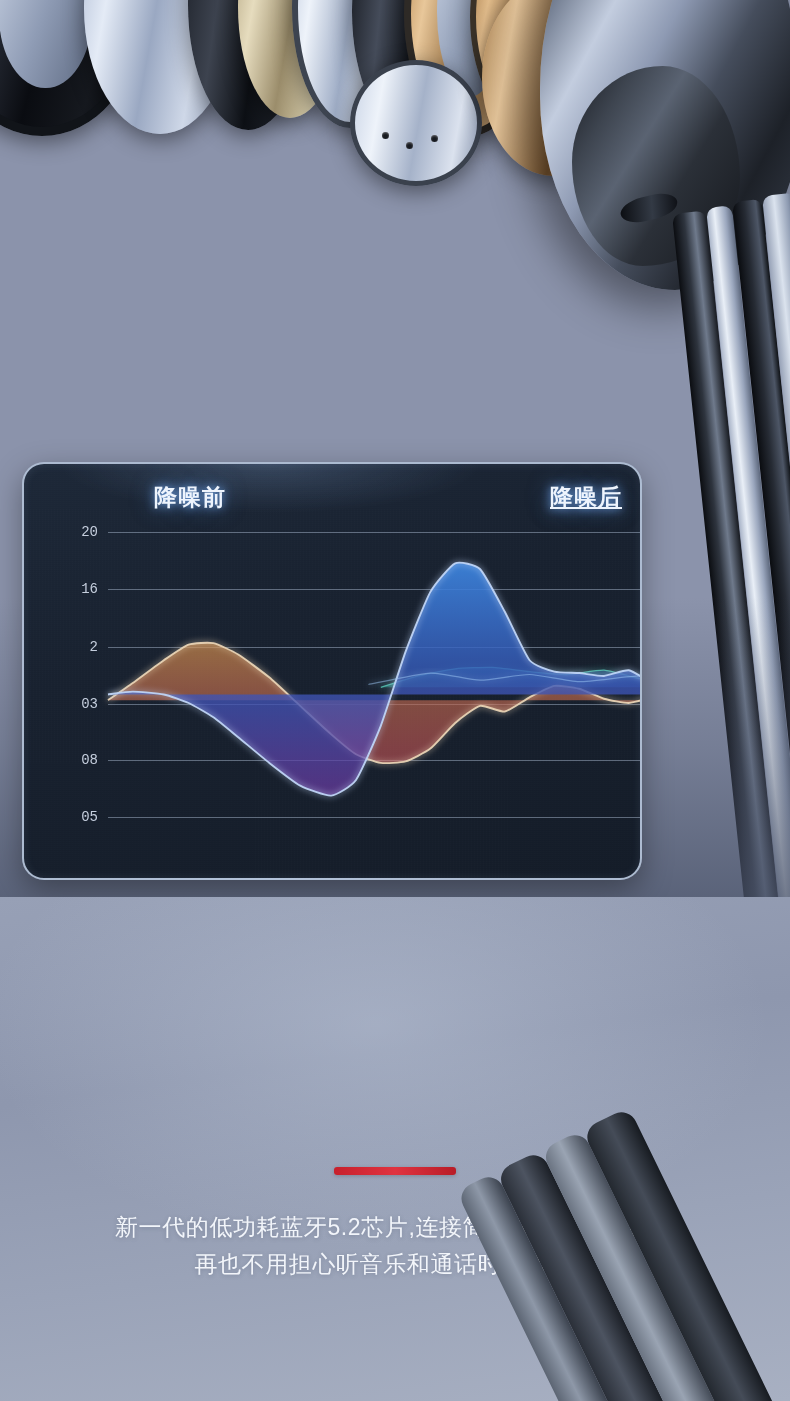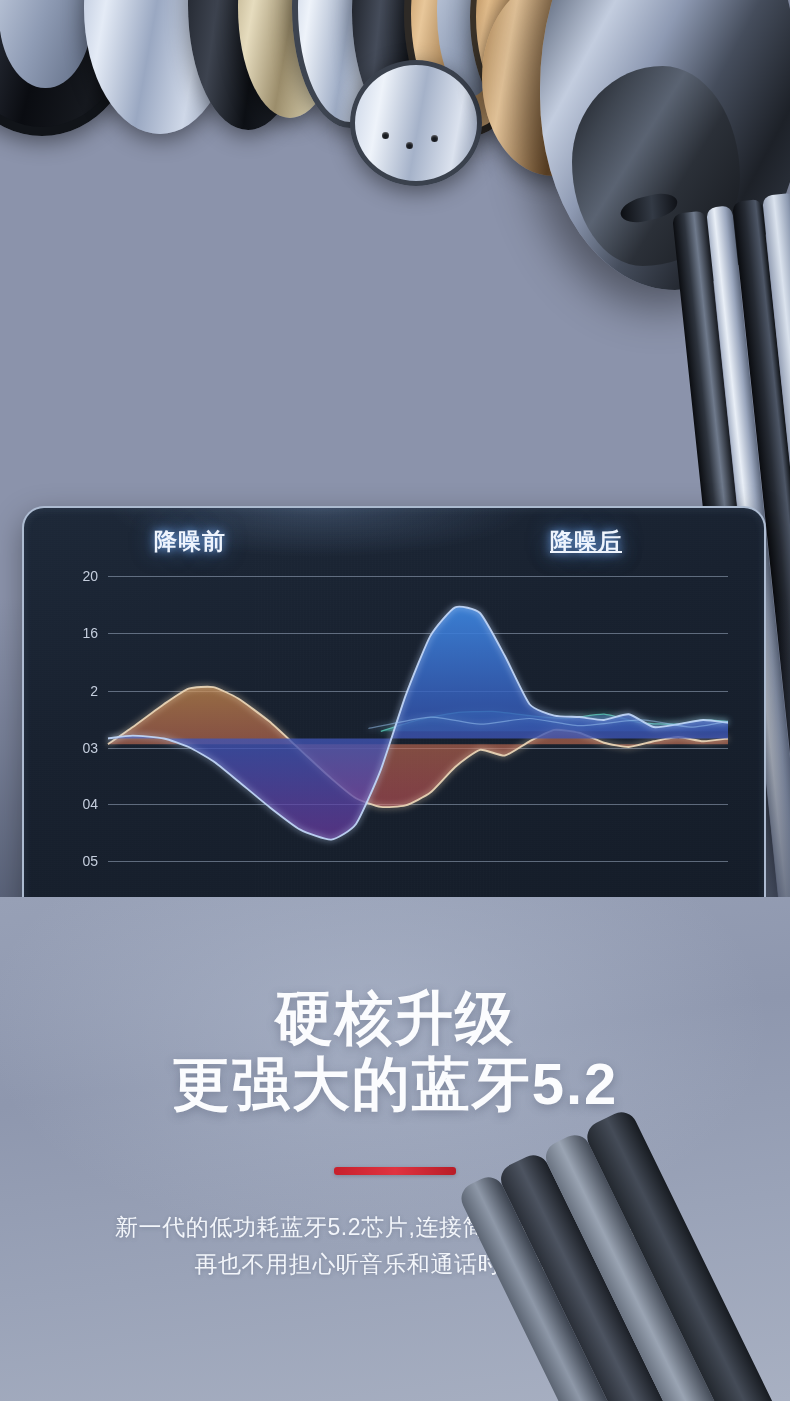--- a/index.html
+++ b/index.html
@@ -92,47 +92,46 @@
   .stem.s4 { left:762px; top:196px; width:34px; height:1250px; transform:rotate(-6deg);
     background:linear-gradient(90deg,#98a3b8 0%,#dbe3ee 34%,#8d9ab1 74%,#4e596c 100%); }
 
   .hero-fade {
     position:absolute; left:0; bottom:0; width:790px; height:300px;
     background:linear-gradient(180deg,rgba(77,86,109,0) 0%,rgba(77,86,109,.35) 50%,rgba(74,83,105,.75) 100%);
   }
 
   
   .chart-panel {
-    position:absolute; left:22px; top:462px; width:744px; height:418px;
+    position:absolute; left:22px; top:462px; width:620px; height:418px;
     border-radius:22px;
     background:
       radial-gradient(ellipse 300px 70px at 40% 0%, rgba(150,185,235,.22), rgba(150,185,235,0) 70%),
       linear-gradient(165deg,#1d2838 0%,#18212f 40%,#141c28 100%);
     border:2px solid rgba(206,222,245,.82);
     box-shadow:0 10px 30px rgba(0,0,0,.35), inset 0 1px 10px rgba(170,200,240,.12);
     overflow:hidden;
-    margin-top:44px;
   }
   .noise {
     position:absolute; inset:0; opacity:.22; pointer-events:none;
     background-image:
       repeating-linear-gradient(0deg, rgba(255,255,255,.035) 0 1px, rgba(0,0,0,0) 1px 2px),
       repeating-linear-gradient(90deg, rgba(255,255,255,.03) 0 1px, rgba(0,0,0,0) 1px 3px);
   }
   .ch-title {
     position:absolute; color:#eef4fd; font-size:23px; font-weight:bold;
     letter-spacing:1px; text-shadow:0 0 10px rgba(125,180,255,.85), 0 0 22px rgba(90,150,230,.55);
     white-space:nowrap;
   }
   .ch-title.left  { left:130px; top:18px; }
   .ch-title.right { left:526px; top:18px;text-decoration:underline; }
 
   .ytick {
     position:absolute; left:32px; width:42px; text-align:right;
-    color:#c5cedd; font-size:14px; font-family:Liberation Sans, sans-serif;
+    color:#c5cedd; font-size:14px; font-family:Liberation Mono, monospace;
     transform:translateY(-50%);
   }
   .gridline {
     position:absolute; left:84px; width:620px; height:1px;
     background:rgba(196,212,236,.42);
   }
 
   .plot { position:absolute; left:0; top:0; width:744px; height:418px; }
 
   
@@ -217,21 +216,21 @@
     <div class="ch-title right">降噪后</div>
 
     <div class="ytick" style="top:68px">20</div>
     <div class="gridline" style="top:68px"></div>
     <div class="ytick" style="top:125px">16</div>
     <div class="gridline" style="top:125px"></div>
     <div class="ytick" style="top:183px">2</div>
     <div class="gridline" style="top:183px"></div>
     <div class="ytick" style="top:240px">03</div>
     <div class="gridline" style="top:240px"></div>
-    <div class="ytick" style="top:296px">04</div>
+    <div class="ytick" style="top:296px">08</div>
     <div class="gridline" style="top:296px"></div>
     <div class="ytick" style="top:353px">05</div>
     <div class="gridline" style="top:353px"></div>
 
     <svg class="plot" id="wave-svg" viewBox="0 0 744 418" preserveAspectRatio="none">
       <defs>
         <linearGradient id="gBlue" x1="0" y1="0" x2="0" y2="1">
           <stop offset="0%" stop-color="#3d86e0" stop-opacity="0.92"></stop>
           <stop offset="48%" stop-color="#3559b8" stop-opacity="0.80"></stop>
           <stop offset="100%" stop-color="#6b3aa0" stop-opacity="0.72"></stop>
@@ -263,24 +262,20 @@
           <path d="M84.00,230.45 C86.27,230.19 103.69,227.60 108.80,227.60 C113.91,227.60 134.69,229.40 139.80,230.45 C144.92,231.50 160.05,236.91 164.60,239.00 C169.15,241.09 184.85,250.12 189.40,253.25 C193.95,256.38 209.08,269.02 214.20,273.20 C219.31,277.38 239.52,294.41 245.20,298.85 C250.88,303.29 270.52,318.65 276.20,321.65 C281.88,324.65 302.08,332.15 307.20,331.63 C312.31,331.10 327.45,322.35 332.00,315.95 C336.55,309.55 352.25,273.56 356.80,261.80 C361.35,250.04 377.05,199.98 381.60,187.70 C386.15,175.42 401.85,135.95 406.40,127.85 C410.95,119.75 426.65,101.44 431.20,99.35 C435.75,97.26 451.45,100.61 456.00,105.05 C460.55,109.49 476.25,139.44 480.80,147.80 C485.35,156.16 501.05,190.76 505.60,196.25 C510.15,201.74 525.85,206.47 530.40,207.65 C534.95,208.83 550.65,208.68 555.20,209.07 C559.75,209.47 575.45,212.19 580.00,211.93 C584.55,211.66 600.25,205.57 604.80,206.22 C609.35,206.88 625.05,218.14 629.60,219.05 C634.15,219.96 649.85,216.85 654.40,216.20 C658.95,215.55 674.65,212.06 679.20,211.93 C683.75,211.79 701.73,214.51 704.00,214.78" fill="none" stroke="#bfd4f5" stroke-width="1.9" stroke-opacity="0.95" filter="url(#softGlow)"></path>
           <path d="M344.40,220.47 C350.60,219.33 395.24,209.50 406.40,209.07 C417.56,208.65 446.08,216.06 456.00,216.20 C465.92,216.34 495.68,210.36 505.60,210.50 C515.52,210.64 544.04,217.48 555.20,217.63 C566.36,217.77 606.04,211.78 617.20,211.93 C628.36,212.07 658.12,218.91 666.80,219.05 C675.48,219.19 700.28,213.92 704.00,213.35" fill="none" stroke="#9ec7f5" stroke-width="1.2" stroke-opacity="0.5" filter="url(#softGlow)"></path>
         </g>
     </svg>
 
   </div>
 
   <div class="bottom">
     <div class="bottom-glow"></div>
 
-    <div class="headline">
-      <span>硬核升级</span>
-      <span class="l2">更强大的蓝牙5.2</span>
-    </div>
 
     <div class="red-rule"></div>
 
     <div class="subcopy">
       <span>新一代的低功耗蓝牙5.2芯片,连接简单快捷、信号稳定</span>
       <span>再也不用担心听音乐和通话时断断续续</span>
     </div>
 
     <div class="bud-bottom">
       <i></i>

